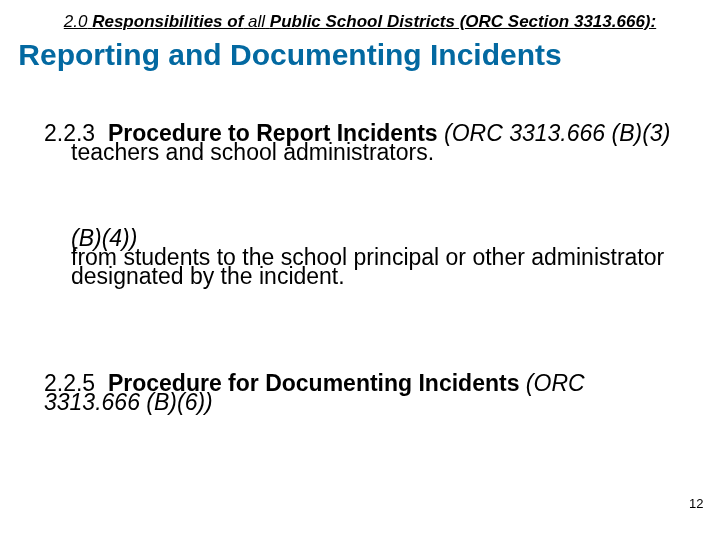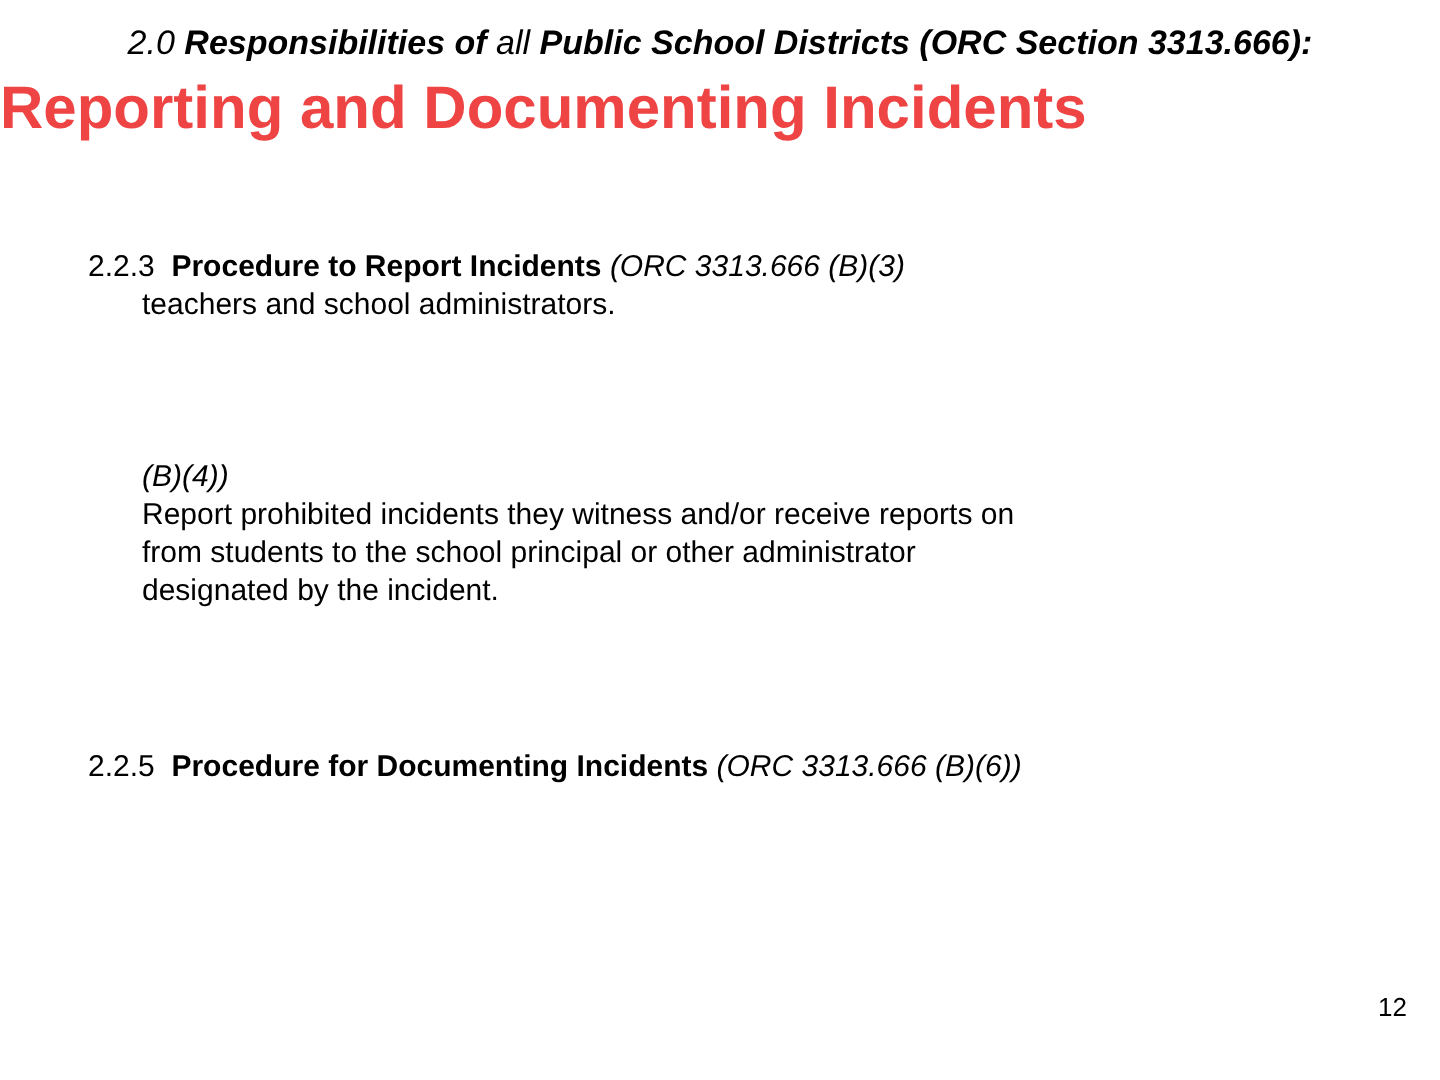--- a/index.html
+++ b/index.html
@@ -1,20 +1,20 @@
 <!DOCTYPE html>
 <html><head>
   <meta charset="utf-8">
   <style>
     html, body { margin:0; padding:0; }
     body { width:720px; height:540px; background:#ffffff; position:relative; overflow:hidden; font-family:"Liberation Sans", sans-serif; color:#000; }
-    .subtitle { position:absolute; top:12px; left:0; width:720px; text-align:center; font-size:17px; font-style:italic; }
+    .subtitle { position:absolute; top:12px; left:0; width:720px; text-align:center; font-size:17px; font-style:italic;text-decoration:underline; }
     .subtitle b { font-weight:bold; }
-    .title { position:absolute; top:38px; left:0; width:580px; text-align:left; font-size:30px; font-weight:bold; color:#ef4444; }
-    .section { position:absolute; left:44px; width:640px; font-size:15px; line-height:19px; }
+    .title { position:absolute; top:38px; left:0; width:580px; text-align:center; font-size:30px; font-weight:bold; color:#0369a1; }
+    .section { position:absolute; left:44px; width:640px; font-size:23px; line-height:19px; }
     .section .head b { font-weight:bold; }
     .section .head i { font-style:italic; }
     .section .body { padding-left:27px; }
     .cont { padding-left:27px; font-style:italic; }
     .page-num { position:absolute; top:496px; left:661px; font-size:13px;margin-left:28px; }
   </style>
 </head>
 <body>
 
 <div class="subtitle">
@@ -33,21 +33,20 @@
     <i>(ORC 3313.666 (B)(3)</i>
   </div>
   <div class="body">
     <div>teachers and school administrators.</div>
   </div>
 </div>
 
 <div class="section" style="top:229px;">
   <div class="cont">(B)(4))</div>
   <div class="body">
-    <div>Report prohibited incidents they witness and/or receive reports on</div>
     <div>from students to the school principal or other administrator</div>
     <div>designated by the incident.</div>
   </div>
 </div>
 
 <div class="section" style="top:374px;">
   <div class="head">
     <span>2.2.5</span>&nbsp;
     <b>Procedure for Documenting Incidents</b>
     <i>(ORC 3313.666 (B)(6))</i>

